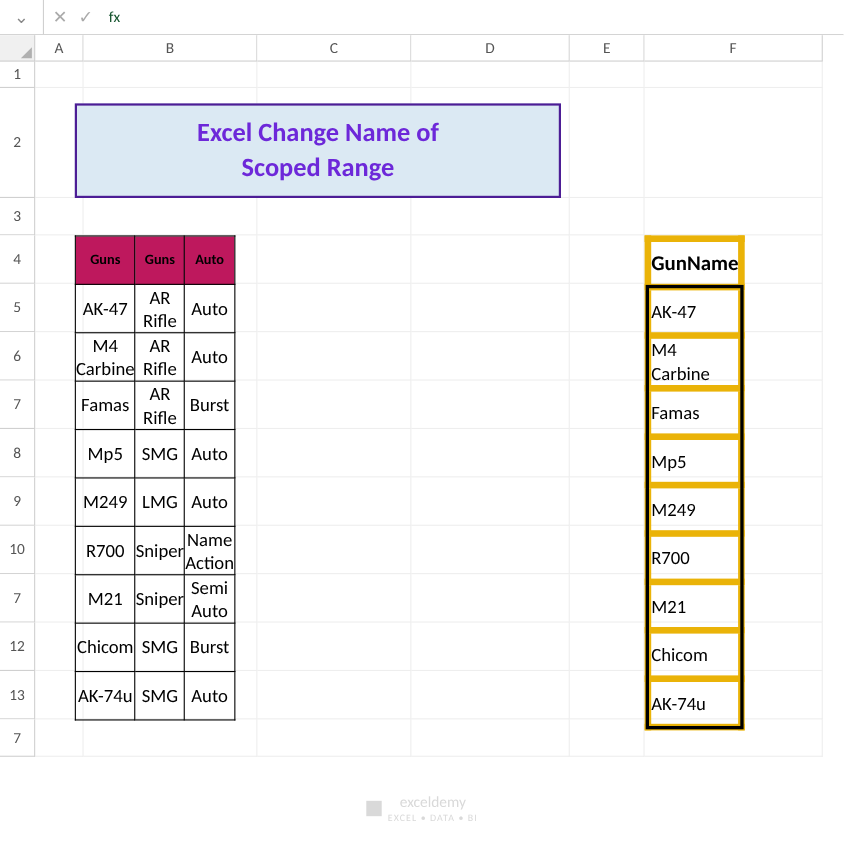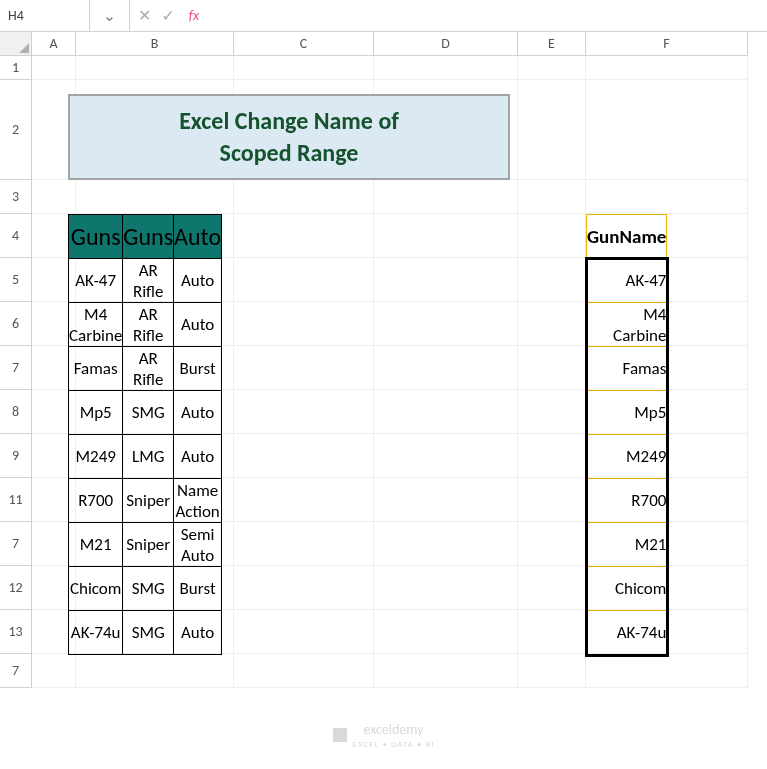--- a/index.html
+++ b/index.html
@@ -39,23 +39,22 @@
     }
     .fx-controls {
       display: flex;
       align-items: center;
       height: 100%;
       padding: 0 8px;
       gap: 10px;
       color: #aaa;
     }
     .fx-label {
-      font-style: italic;
       font-size: 14px;
-      color: #ec4899;
+      color: #14532d;
       padding: 0 4px;
     }
     .formula-input {
       flex: 1;
     }
     .sheet-area {
       display: flex;
       flex-direction: column;
     }
     .col-headers {
@@ -127,60 +126,60 @@
       top: 0;
       left: 0;
     }
     .title-box {
       position: absolute;
       top: 38px;
       left: 36px;
       width: 442px;
       height: 86px;
       background: #dbe9f3;
-      border: 2px solid #a3a3a3;
+      border: 2px solid #4c1d95;
       display: flex;
       align-items: center;
       justify-content: center;
       text-align: center;
-      color: #14532d;
+      color: #6d28d9;
       font-size: 24px;
       font-weight: 600;
       line-height: 1.35;
     }
     .data-table {
       position: absolute;
       top: 158px;
       left: 36px;
       border-collapse: collapse;
     }
     .data-table th, .data-table td {
       border: 1px solid #000;
       text-align: center;
       font-size: 17px;
       height: 44px;
       vertical-align: middle;
     }
     .data-table th {
-      background: #0f766e;
-      font-weight: 400;
-      font-size: 24px;
+      background: #be185d;
+      font-weight: 700;
+      font-size: 13px;
     }
     .col-guns { width: 158px; }
     .col-class { width: 140px; }
     .col-type { width: 144px; }
     .named-range {
       position: absolute;
       top: 158px;
       left: 554px;
       border-collapse: collapse;
     }
     .named-range th, .named-range td {
-      border: 1px solid #eab308;
-      text-align: right;
+      border: 6px solid #eab308;
+      text-align: left;
       font-size: 17px;
       height: 44px;
       width: 162px;
       vertical-align: middle;
     }
     .named-range th {
       font-weight: 700;
       font-size: 19px;
     }
     .named-range tbody {
@@ -208,21 +207,20 @@
     }
     .watermark-sub {
       font-size: 9px;
       letter-spacing: 1px;
     }
   </style>
 </head>
 <body>
 
 <div class="formula-bar">
-  <div class="name-box">H4</div>
   <div class="name-dropdown">⌄</div>
   <div class="fx-controls">
     <span>✕</span>
     <span>✓</span>
     <span class="fx-label">fx</span>
   </div>
   <div class="formula-input"></div>
 </div>
 
 <div class="sheet-area">
@@ -240,21 +238,21 @@
     <div class="row-headers">
         <div class="row-header" style="height: 24px;">1</div>
         <div class="row-header" style="height: 100px;">2</div>
         <div class="row-header" style="height: 34px;">3</div>
         <div class="row-header" style="height: 44px;">4</div>
         <div class="row-header" style="height: 44px;">5</div>
         <div class="row-header" style="height: 44px;">6</div>
         <div class="row-header" style="height: 44px;">7</div>
         <div class="row-header" style="height: 44px;">8</div>
         <div class="row-header" style="height: 44px;">9</div>
-        <div class="row-header" style="height: 44px;">11</div>
+        <div class="row-header" style="height: 44px;">10</div>
         <div class="row-header" style="height: 44px;">7</div>
         <div class="row-header" style="height: 44px;">12</div>
         <div class="row-header" style="height: 44px;">13</div>
         <div class="row-header" style="height: 34px;">7</div>
       </div>
     <div class="cells">
       <div class="grid-lines">
           <div class="gl-row">
             <div class="gl-cell" style="width: 44px; height: 24px;"></div>
             <div class="gl-cell" style="width: 158px; height: 24px;"></div>

